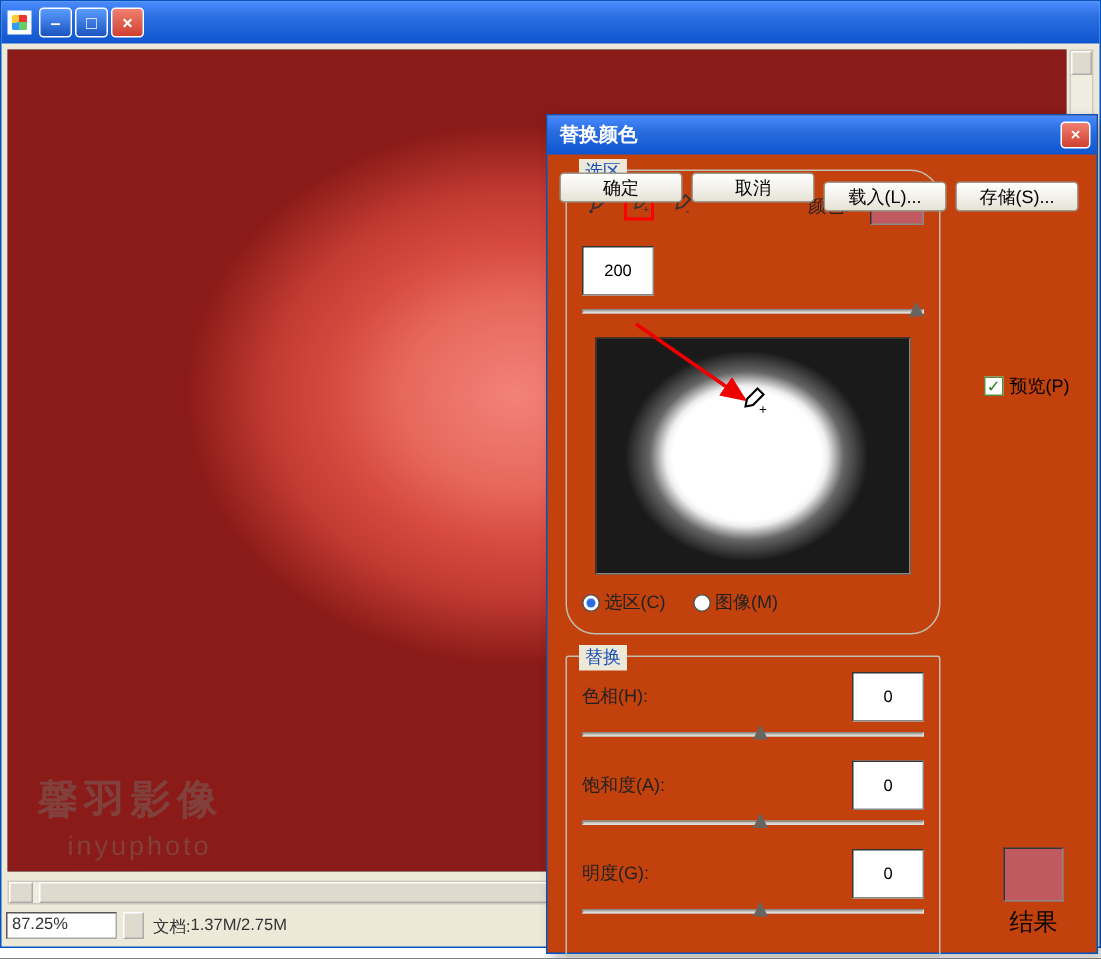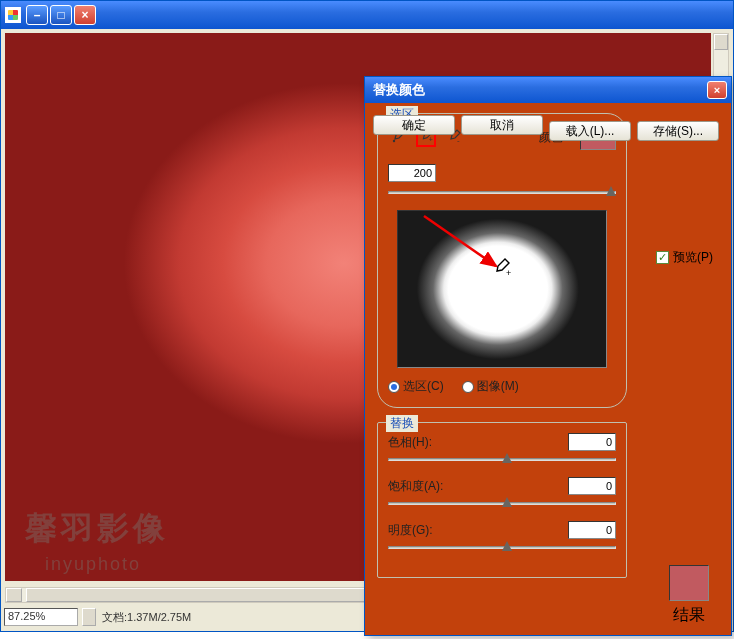--- a/index.html
+++ b/index.html
@@ -18,21 +18,21 @@
   .win-close { background: linear-gradient(#f08070,#d04030); }
 
   .canvas-area { position: absolute; left: 4px; top: 32px; width: 706px; height: 548px; background: #000; overflow: hidden; }
   .rose {
     position:absolute; left:0; top:0; width:100%; height:100%;
     background:
       radial-gradient(ellipse 220px 180px at 48% 42%, #f28278 0%, #e7675c 35%, #d74b40 55%, #c23a32 75%, #8a1b18 100%),
       radial-gradient(ellipse 130px 100px at 30% 30%, rgba(255,200,190,0.5), transparent 70%),
       radial-gradient(ellipse 500px 200px at 50% 95%, #fff 0%, #f7eee9 40%, #e0d6d0 70%);
   }
-  .watermark { position:absolute; left:20px; bottom:30px; font-size:32px; color:rgba(120,110,105,0.45); font-weight:bold; letter-spacing:4px; }
+  .watermark { position:absolute; left:20px; bottom:30px; font-size:27px; color:rgba(120,110,105,0.45); font-weight:bold; letter-spacing:4px; }
   .watermark2 { position:absolute; left:40px; bottom:6px; font-size:18px; color:rgba(120,110,105,0.45); letter-spacing:2px; }
 
   .vscroll { position:absolute; right:4px; top:32px; width:16px; height:548px; background:#efede0; border:1px solid #cfcabd; }
   .vscroll .arrow { height:16px; background:#dedacd; border:1px outset #fff; }
   .hscroll { position:absolute; left:4px; bottom:28px; height:16px; width:706px; background:#efede0; border:1px solid #cfcabd; display:flex; }
   .hscroll .arrow { width:16px; background:#dedacd; border:1px outset #fff; }
   .hscroll .thumb { flex:1; background:#dedacd; margin:0 4px; border:1px outset #fff; }
 
   .statusbar { position:absolute; left:3px; bottom:3px; right:3px; height:22px; background:#ece9d8; display:flex; align-items:center; font-size:11px; color:#333; }
   .zoom-box { width:74px; height:18px; background:#fff; border:1px inset #aaa; padding:1px 3px; margin-right:4px; }
@@ -52,21 +52,21 @@
   .eyedrop-row { display:flex; align-items:center; gap:8px; margin-bottom:14px; }
   .eyedropper { width:20px; height:20px; display:flex; align-items:center; justify-content:center; }
   .eyedropper svg { width:16px; height:16px; }
   .ed-selected { border:2px solid #f00; padding:1px; }
 
   .color-label { margin-left:auto; }
   .swatch { width:36px; height:26px; border:1px inset #888; background:#c15a60; margin-left:6px; }
 
   .fuzz-row { display:flex; align-items:center; gap:6px; margin-bottom:4px; }
   .fuzz-label { flex:1; }
-  .num-input { width:48px; height:18px; border:1px inset #888; background:#fff; font-size:11px; padding:1px 3px; text-align:right; }
+  .num-input { width:48px; height:33px; border:1px inset #888; background:#fff; font-size:11px; padding:1px 3px; text-align:center; }
   .slider { height:14px; position:relative; margin-bottom:10px; }
   .slider-track { position:absolute; left:0; right:0; top:5px; height:3px; background:#c8c5b8; border:1px inset #ddd; }
   .slider-thumb { position:absolute; top:0; width:0; height:0; border-left:5px solid transparent; border-right:5px solid transparent; border-bottom:10px solid #686560; }
 
   .preview { width:210px; height:158px; border:1px inset #888; background:#111; position:relative; margin:0 auto 10px; overflow:hidden; }
   .preview .mask {
     position:absolute; inset:0;
     background:
       radial-gradient(ellipse 90px 78px at 48% 50%, #fff 0%, #fff 55%, #eee 60%, #666 72%, #1a1a1a 90%),
       radial-gradient(ellipse 150px 40px at 50% 92%, #6a6a6a 0%, #111 80%);

